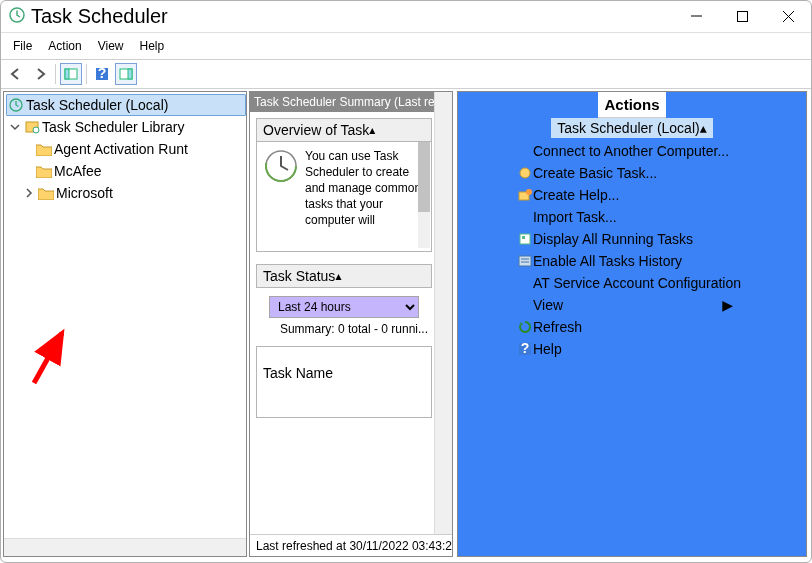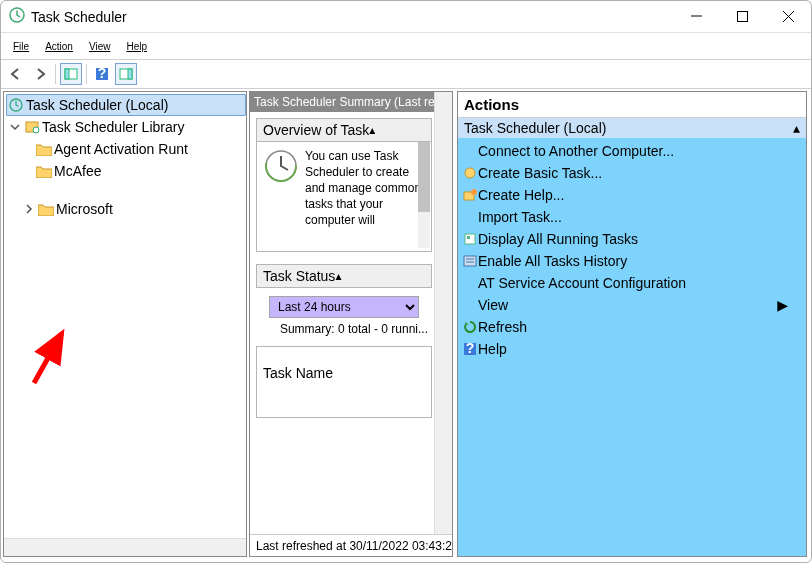--- a/index.html
+++ b/index.html
@@ -1,46 +1,46 @@
 <!DOCTYPE html>
 <html><head>
 <meta charset="utf-8">
 <style>
   * { box-sizing: border-box; margin: 0; padding: 0; font-family: "Segoe UI", Tahoma, sans-serif; font-size: 14px; }
   body { background: #fff; width: 812px; height: 563px; overflow: hidden; border: 1px solid #b0b0b0; border-radius: 6px; }
   
   .titlebar { display: flex; align-items: center; height: 32px; border-bottom: 1px solid #e0e0e0; }
   .titlebar .ticon { margin: 0 6px 0 8px; }
-  .titlebar .title { flex: 1; font-size: 14px; }
+  .titlebar .title { flex: 1; font-size: 20px; }
   .winbtn { width: 46px; height: 32px; display: flex; align-items: center; justify-content: center; }
   .winbtn svg { width: 11px; height: 11px; }
   
   .menubar { display: flex; align-items: center; height: 26px; padding: 0 4px; }
-  .menuitem { padding: 2px 8px; font-size: 10px; text-decoration: underline; }
+  .menuitem { padding: 2px 8px; font-size: 12px; }
   
   .toolbar { height: 30px; border-top: 1px solid #cfcfcf; border-bottom: 1px solid #cfcfcf; display: flex; align-items: center; gap: 2px; padding: 0 4px; }
   .tbtn { width: 22px; height: 22px; border: 1px solid transparent; display:flex; align-items:center; justify-content:center; }
   .tbtn.framed { border: 1px solid #7aa2d6; background: #eaf2fb; }
   .tsep { width: 1px; height: 20px; background: #cfcfcf; margin: 0 2px; }
   
   .main { display: flex; height: 470px; }
   .pane-left { width: 244px; border: 1px solid #888; margin: 2px; display:flex; flex-direction:column; }
   .pane-mid  { width: 204px; border: 1px solid #888; margin: 2px 2px 2px 0; display:flex; flex-direction:column; position:relative;}
-  .pane-right{ flex:1; border: 1px solid #888; margin: 2px 4px 2px 2px; background:#7dd3fc; display:flex; flex-direction:column;}
+  .pane-right{ flex:1; border: 1px solid #888; margin: 2px 4px 2px 2px; background:#3b82f6; display:flex; flex-direction:column;align-items:center;}
   .vscroll { width: 18px; background:#f0f0f0; border-left:1px solid #dcdcdc; position:absolute; right:0; top:0; bottom:22px; }
   .hscroll { height: 18px; background:#f0f0f0; border-top:1px solid #dcdcdc; }
   
   .tree-root { padding: 2px 0 0 2px; flex:1; }
   .tree-node { display:flex; align-items:center; height:22px; gap:2px; white-space:nowrap; overflow:hidden; }
   .tree-node.selected { background:#c9e1f8; border:1px solid #6fa3dc; border-radius:1px; padding-right:6px; }
   .expander { width:14px; height:22px; display:flex; align-items:center; justify-content:center; }
   .indent0 { padding-left: 1px; }
   .indent1 { padding-left: 2px; }
   .indent2 { padding-left: 30px; }
-  .indent2b{ padding-left: 16px; margin-top: 16px; }
+  .indent2b{ padding-left: 16px; }
   
   .mid-header { background: #888; color:#fff; font-size:12px; padding: 3px 4px; white-space:nowrap; overflow:hidden; }
   .mid-body { position:relative; flex:1; padding:6px 20px 0 6px; overflow:hidden; }
   .section-head { border:1px solid #b5b5b5; background:#efefef; padding:3px 6px; font-size:12px; display:flex; justify-content:flex-start; align-items:center; }
   .section-head .collapse { font-size:12px; }
   .overview-box { border:1px solid #b5b5b5; border-top:none; padding:6px; font-size:12px; height:110px; overflow:hidden; display:flex; gap:6px; }
   .clockicon { width:36px; height:36px; flex-shrink:0; }
   .ovtext { font-size:12px; line-height:16px; }
   .inner-scroll { position:absolute; right:22px; top:30px; width:12px; height:106px; background:#f0f0f0; }
   .inner-scroll .thumb{ background:#c2c2c2; width:100%; height:70px; }

